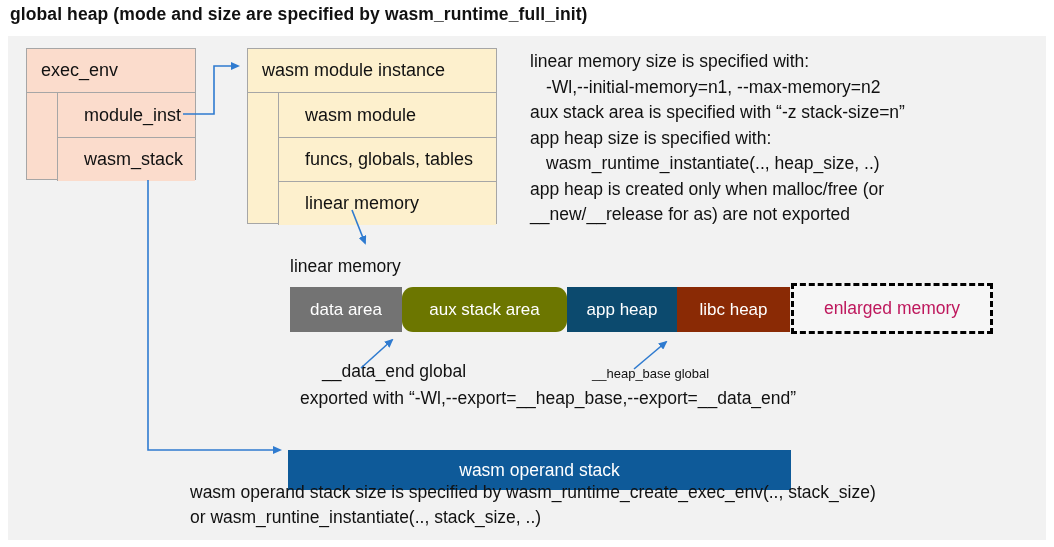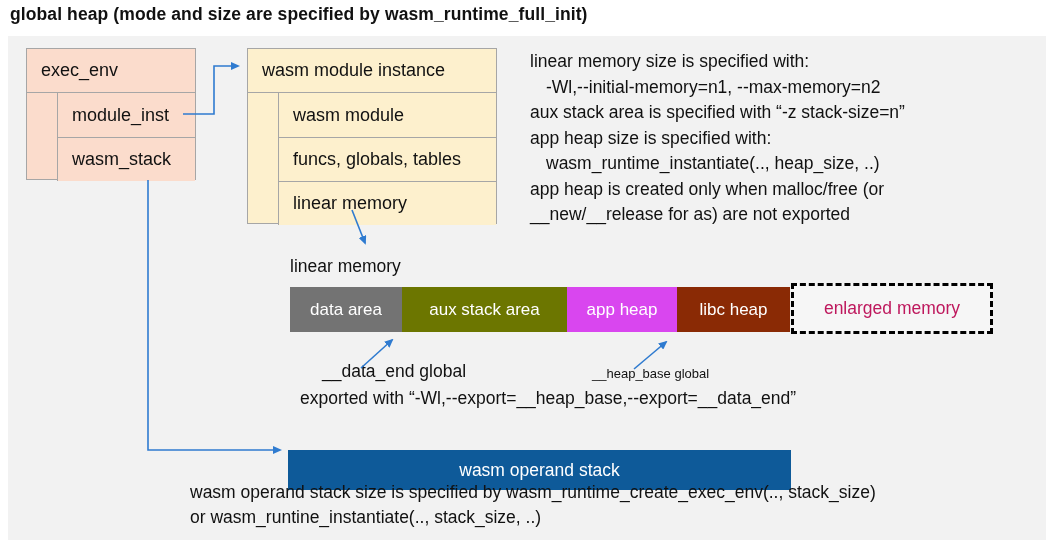--- a/index.html
+++ b/index.html
@@ -16,42 +16,42 @@
 
   
   #panel{left:8px;top:36px;width:1038px;height:504px;background:#f2f2f2;}
 
   
   .struct{box-sizing:border-box;border:1px solid #a6a6a6;}
   .struct .hdr{box-sizing:border-box;height:44px;display:flex;align-items:center;
     padding-left:14px;font-size:18px;border-bottom:1px solid #a6a6a6;}
   .struct .rows{margin-left:30px;}
   .struct .row{box-sizing:border-box;height:44px;display:flex;align-items:center;
-    padding-left:14px;font-size:18px;border-left:1px solid #a6a6a6;}
+    padding-left:26px;font-size:18px;border-left:1px solid #a6a6a6;}
   .struct .row + .row{border-top:1px solid #a6a6a6;}
 
   #exec-env{left:26px;top:48px;width:170px;height:132px;background:#fbdccc;}
   #exec-env .hdr,#exec-env .row{background:#fbdccc;}
   #module-box{left:247px;top:48px;width:250px;height:176px;background:#fdf0cd;}
   #module-box .hdr,#module-box .row{background:#fdf0cd;}
 
   
   #notes{left:530px;top:49px;width:505px;font-size:17.5px;line-height:25.5px;}
   #notes .line{white-space:nowrap;}
   #notes .indent{padding-left:16px;}
 
   
   #lm-label{left:290px;top:256px;font-size:17.5px;}
 
   
   #membar{left:290px;top:287px;height:45px;display:flex;}
   #membar .seg{height:45px;display:flex;align-items:center;justify-content:center;
     color:#ffffff;font-size:17px;white-space:nowrap;}
   .seg-0{width:112px;}
-  .seg-1{width:165px;}
+  .seg-1{width:165px;border-radius:11px;}
   .seg-2{width:110px;}
   .seg-3{width:113px;}
 
   #enlarged{left:791px;top:283px;width:202px;height:51px;box-sizing:border-box;
     border:3px dashed #000000;background:#f6f6f6;display:flex;align-items:center;
     justify-content:center;font-size:17.5px;}
 
   
   #data-end-label{left:322px;top:361px;font-size:17.5px;}
   #heap-base-label{left:592px;top:366px;font-size:13px;}
@@ -100,21 +100,21 @@
   <div class="line indent">wasm_runtime_instantiate(.., heap_size, ..)</div>
   <div class="line">app heap is created only when malloc/free (or</div>
   <div class="line">__new/__release for as) are not exported</div>
 </div>
 
 <div class="abs" id="lm-label">linear memory</div>
 
 <div class="abs" id="membar">
   <div class="seg seg-0" style="background-color: #737373;">data area</div>
   <div class="seg seg-1" style="background-color: rgb(108, 118, 0);">aux stack area</div>
-  <div class="seg seg-2" style="background-color: #d946ef;">app heap</div>
+  <div class="seg seg-2" style="background-color: #0c4a6e;">app heap</div>
   <div class="seg seg-3" style="background-color: rgb(138, 42, 5);">libc heap</div>
 </div>
 
 <div class="abs" id="enlarged" style="color: #be185d;">enlarged memory</div>
 
 <div class="abs" id="data-end-label">__data_end global</div>
 <div class="abs" id="heap-base-label">__heap_base global</div>
 <div class="abs" id="exported-label">exported with “-Wl,--export=__heap_base,--export=__data_end”</div>
 
 <div class="abs" id="opstack" style="background-color: rgb(14, 90, 153);">wasm operand stack</div>

